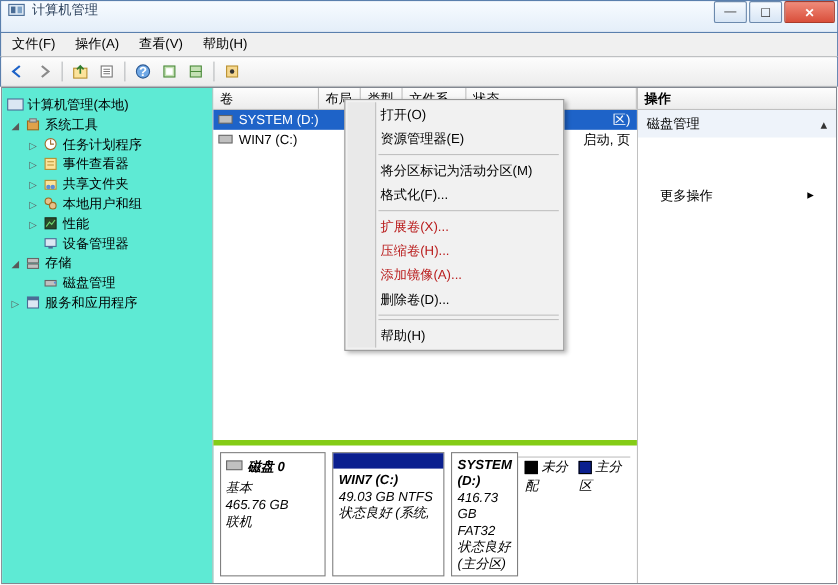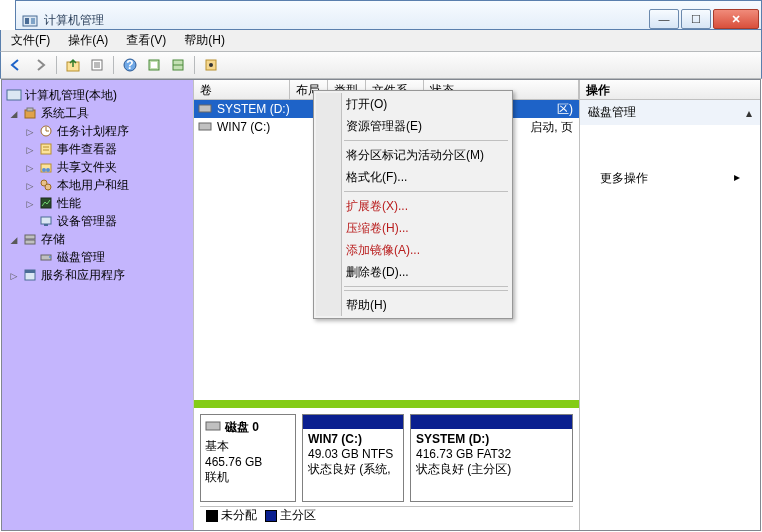--- a/index.html
+++ b/index.html
@@ -1,57 +1,57 @@
 <!DOCTYPE html>
 <html><head>
 <meta charset="utf-8">
 <style>
 * { margin: 0; padding: 0; box-sizing: border-box; font-family: "Microsoft YaHei", "SimSun", Tahoma, sans-serif; font-size: 12px; }
 body { background: #fff; width: 762px; height: 532px; position: relative; overflow: hidden; }
 
 
-.titlebar { height: 30px; background: linear-gradient(#f7fbff, #e4eef9); border: 1px solid #5a7fad; display: flex; align-items: flex-end; padding-left: 6px; margin-left: 15px; }
+.titlebar { height: 30px; background: linear-gradient(#f7fbff, #e4eef9); border: 1px solid #5a7fad; display: flex; align-items: flex-start; padding-left: 6px; }
 .titlebar .app-icon { width: 16px; height: 16px; margin-right: 6px; }
 .titlebar .title { flex: 1; color: #2a3f5a; font-size: 12px; }
 .win-btns { display: flex; margin-right: 2px; }
 .win-btn { width: 30px; height: 20px; margin-left: 2px; border: 1px solid #6b89ad; background: linear-gradient(#f7fbff,#d7e5f5); border-radius: 2px; display:flex; align-items:center; justify-content:center; font-size:11px; color:#333; }
 .win-btn.close { width: 46px; background: linear-gradient(#f08b7a,#d94f3b); border-color:#a83b2b; color:#fff; font-weight:bold; }
 
 
 .menubar { height: 21px; background: #f0f0f0; border-left:1px solid #5a7fad; border-right:1px solid #5a7fad; display: flex; align-items: center; padding-left: 4px; gap: 6px; }
 .menubar span { padding: 2px 6px; }
 
 
 .toolbar { height: 28px; background: linear-gradient(#fdfdfd,#ececec); border:1px solid #b7babc; border-left:1px solid #5a7fad; border-right:1px solid #5a7fad; display:flex; align-items:center; padding:0 4px; gap:2px; }
 .tool-btn { width:22px; height:22px; display:flex; align-items:center; justify-content:center; border:1px solid transparent; }
 .tool-sep { width:1px; height:18px; background:#b7babc; margin:0 3px; }
 
 
 .main { position:absolute; top:79px; left:1px; right:1px; bottom:1px; border:1px solid #828790; display:flex; }
-.pane-left { width:192px; border-right:1px solid #c0c0c0; background:#c4b5fd; padding:4px 0; overflow:hidden; }
+.pane-left { width:192px; border-right:1px solid #c0c0c0; background:#5eead4; padding:4px 0; overflow:hidden; }
 .pane-mid { flex:1; display:flex; flex-direction:column; border-right:1px solid #c0c0c0; }
 .pane-right { width:180px; background:#fff; }
 
 
 .tree { padding:2px 4px; }
 .tree-row { display:flex; align-items:center; height:18px; white-space:nowrap; }
 .tree-indent { display:inline-block; width:16px; text-align:center; color:#6b6b6b; }
 .tree-icon { width:16px; height:16px; margin-right:3px; display:inline-flex; align-items:center; justify-content:center; }
 .expander { width:11px; height:11px; font-size:9px; color:#595959; display:inline-flex; align-items:center; justify-content:center; cursor:pointer; }
 
 
 .mid-header { height:20px; background:linear-gradient(#fdfdfd,#ececec); border-bottom:1px solid #c0c0c0; display:flex; }
 .mid-header .col { border-right:1px solid #c0c0c0; padding:2px 6px; }
 .mid-list { flex:1; background:#fff; position:relative; }
 .list-row { display:flex; align-items:center; height:18px; padding-left:4px; }
 .list-row.selected { background:#1e63c8; color:#fff; }
 .list-icon { width:16px; height:14px; margin-right:3px; }
 
 
-.mid-disk { height:130px; border-top:8px solid #84cc16; padding:6px; display:flex; flex-direction:column; }
+.mid-disk { height:130px; border-top:5px solid #84cc16; padding:6px; display:flex; flex-direction:row;font-style:italic; }
 .disk-row { display:flex; flex:1; }
 .disk-info { width:96px; border:1px solid #808080; padding:4px; background:#fff; }
 .disk-info .hdr { display:flex; align-items:center; gap:4px; font-weight:bold; margin-bottom:2px; }
 .disk-part { flex:1; margin-left:6px; border:1px solid #808080; background:#fff; display:flex; flex-direction:column; }
 .disk-part .bar { height:14px; background:#0a1f8f; }
 .disk-part .body { padding:3px 5px; line-height:15px; }
 .legend { height:18px; border-top:1px solid #c0c0c0; display:flex; align-items:flex-start; gap:8px; padding:0 6px; margin-top:4px; }
 .legend .sw { width:12px; height:12px; border:1px solid #000; display:inline-block; vertical-align:middle; margin-right:3px; }
 
 

